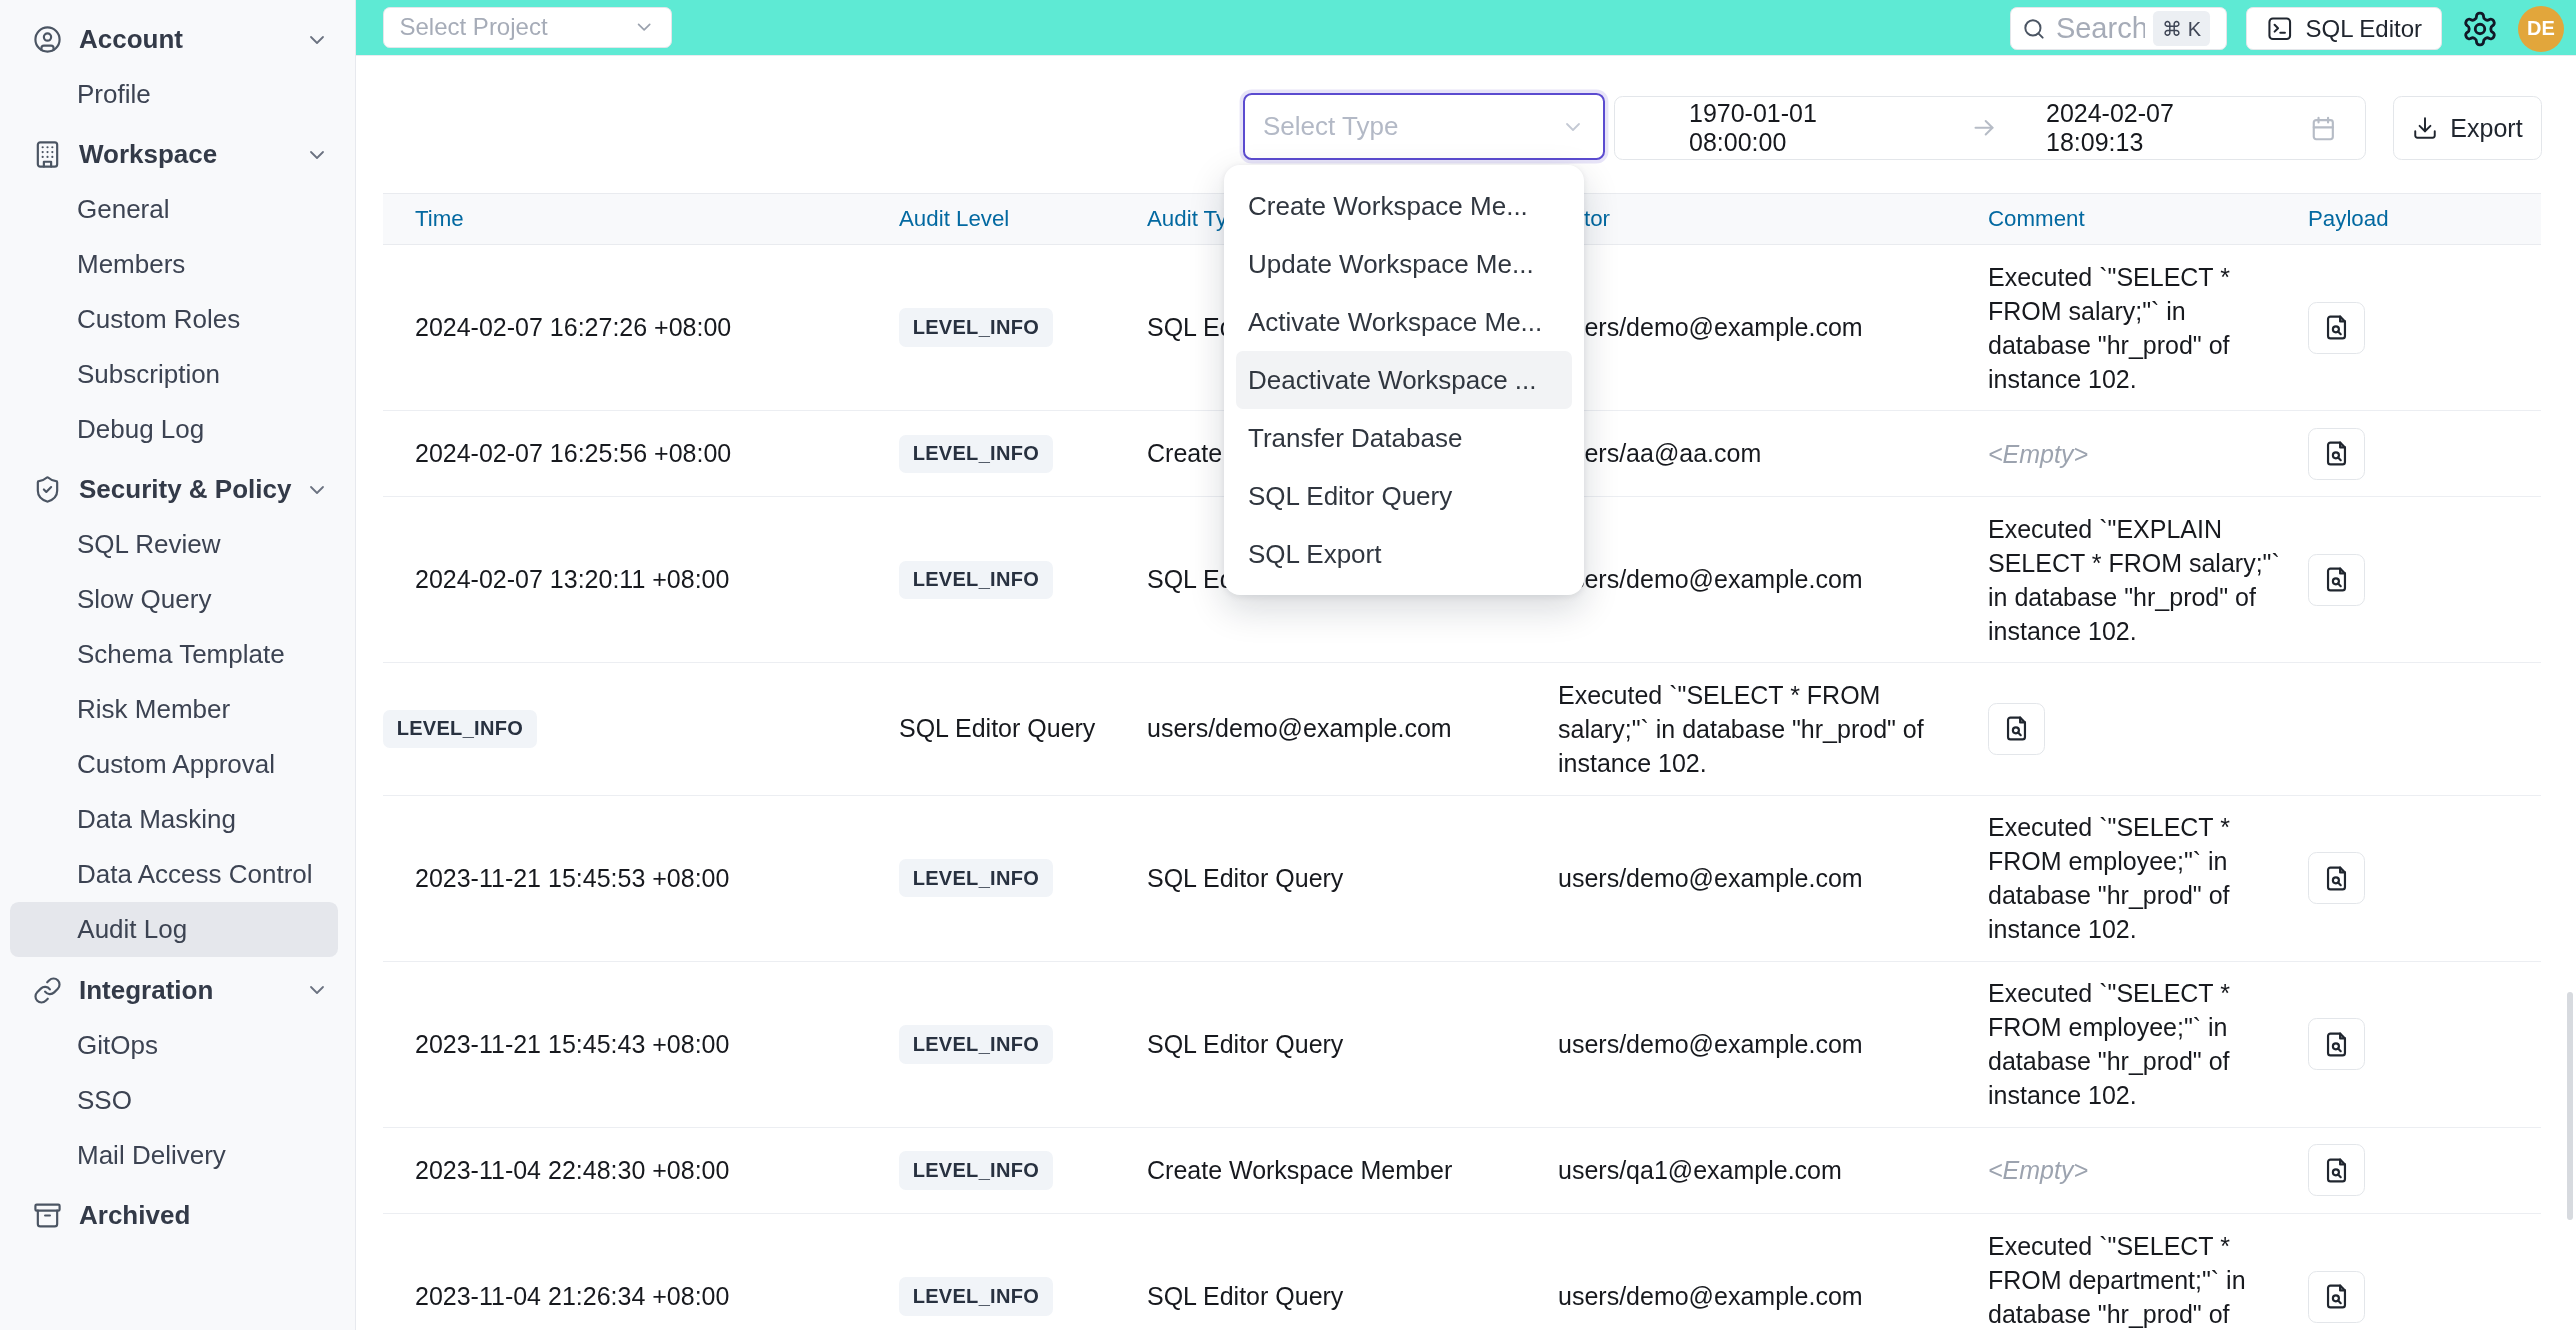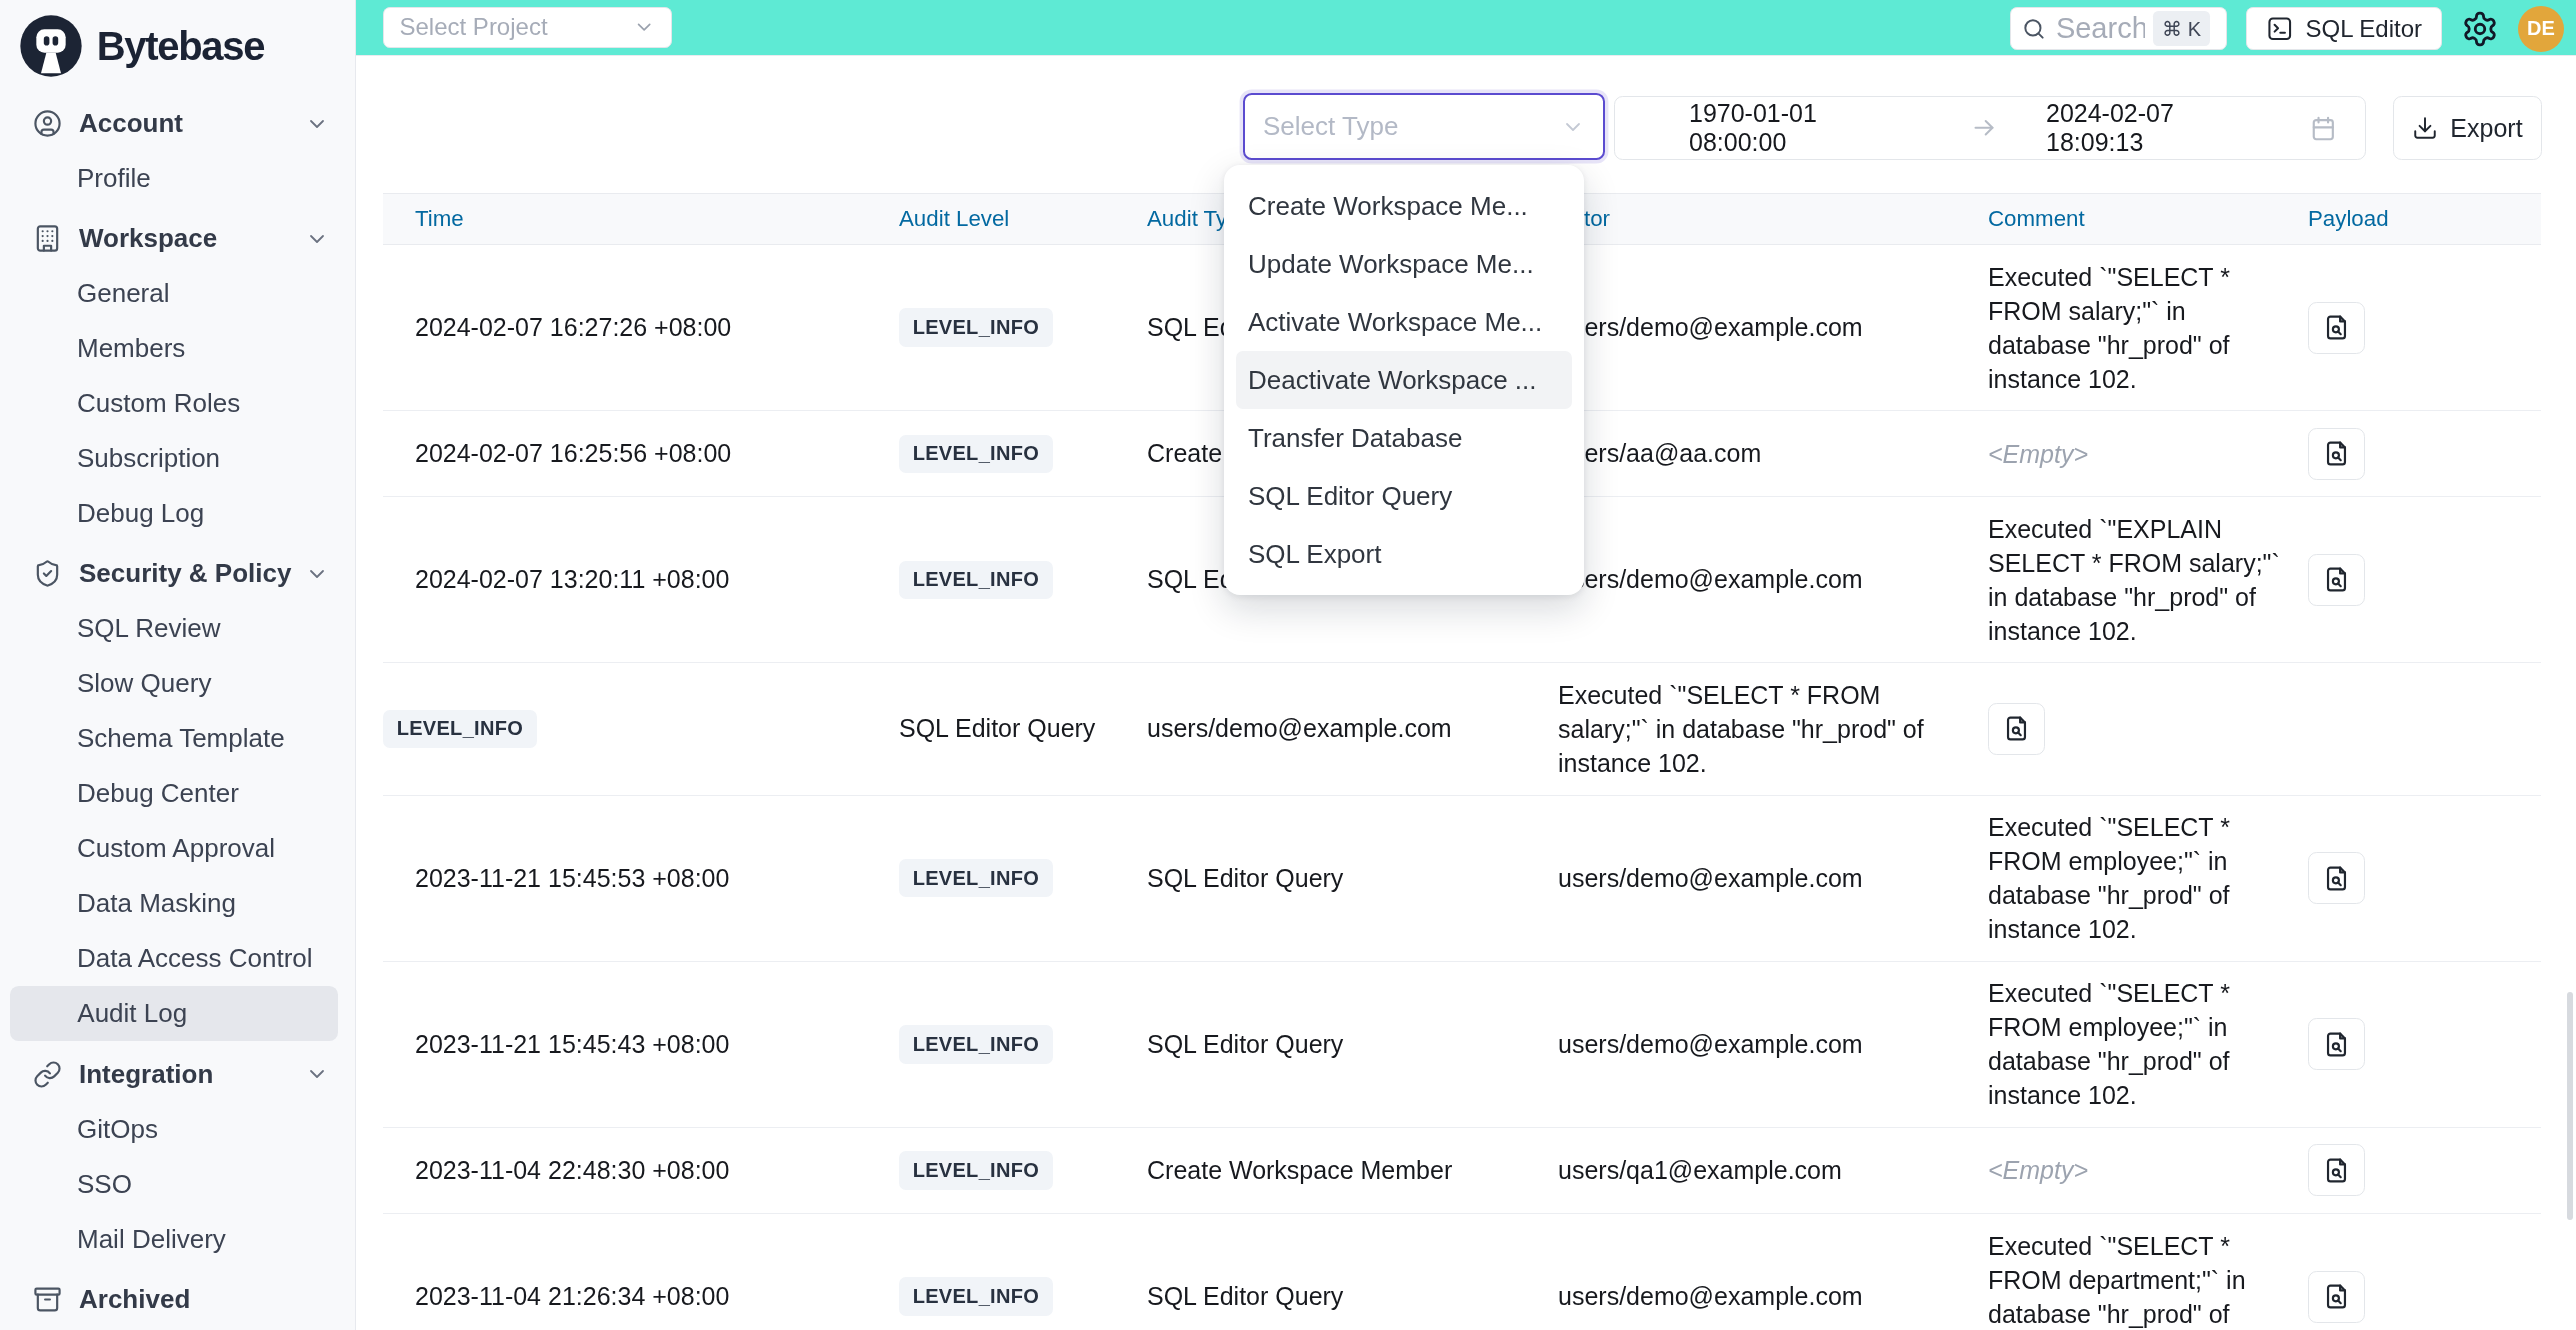--- a/index.html
+++ b/index.html
@@ -95,32 +95,20 @@
   .payload-btn .ic{ width:29px; height:29px; color:#20262f; display:flex; }
   .scroll-thumb{ position:absolute; right:2.6px; top:992px; width:6px; height:228px;
     background:#d7dadf; border-radius:3.4px; }
 </style>
 </head>
 <body>
 
 <div class="page">
 
   <aside class="sidebar">
-    <div class="brand">
-      <span style="display:flex">
-        <svg width="64" height="64" viewBox="0 0 48 48">
-          <circle cx="24" cy="24" r="23" fill="#1c2434"></circle>
-          <rect x="13" y="11.5" width="22" height="17.5" rx="6" fill="#ffffff"></rect>
-          <rect x="18.6" y="16.6" width="4.2" height="7" rx="2.1" fill="#1c2434"></rect>
-          <rect x="25.2" y="16.6" width="4.2" height="7" rx="2.1" fill="#1c2434"></rect>
-          <path d="M20.5 29 L16.5 44.5 L31.5 44.5 L27.5 29 Z" fill="#ffffff"></path>
-        </svg>
-      </span>
-      <span class="brand-text">Bytebase</span>
-    </div>
     <nav class="nav" id="nav">
         <div class="nav-header">
           <span class="ic">
             <svg viewBox="0 0 24 24" width="100%" height="100%" fill="none" stroke="currentColor" stroke-width="1.8" stroke-linecap="round" stroke-linejoin="round">
               <circle cx="12" cy="12" r="10"></circle>
               <circle cx="12" cy="10" r="3"></circle>
               <path d="M7 20.662V19a2 2 0 0 1 2-2h6a2 2 0 0 1 2 2v1.662"></path>
             </svg>
           </span>
           <span class="lbl">Account</span>
@@ -161,21 +149,21 @@
           <span class="lbl">Security &amp; Policy</span>
           <span class="chev">
             <svg viewBox="0 0 24 24" width="100%" height="100%" fill="none" stroke="currentColor" stroke-width="1.8" stroke-linecap="round" stroke-linejoin="round">
               <path d="m6 9 6 6 6-6"></path>
             </svg>
           </span>
         </div>
         <div class="nav-sub">SQL Review</div>
         <div class="nav-sub">Slow Query</div>
         <div class="nav-sub">Schema Template</div>
-        <div class="nav-sub">Debug Center</div>
+        <div class="nav-sub">Risk Member</div>
         <div class="nav-sub">Custom Approval</div>
         <div class="nav-sub">Data Masking</div>
         <div class="nav-sub">Data Access Control</div>
         <div class="nav-sub active">Audit Log</div>
         <div class="nav-header">
           <span class="ic">
             <svg viewBox="0 0 24 24" width="100%" height="100%" fill="none" stroke="currentColor" stroke-width="1.8" stroke-linecap="round" stroke-linejoin="round">
               <path d="M10 13a5 5 0 0 0 7.54.54l3-3a5 5 0 0 0-7.07-7.07l-1.72 1.71"></path>
               <path d="M14 11a5 5 0 0 0-7.54-.54l-3 3a5 5 0 0 0 7.07 7.07l1.71-1.71"></path>
             </svg>

